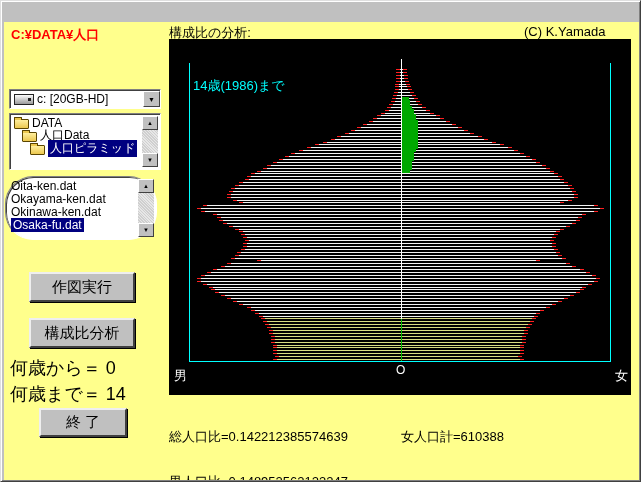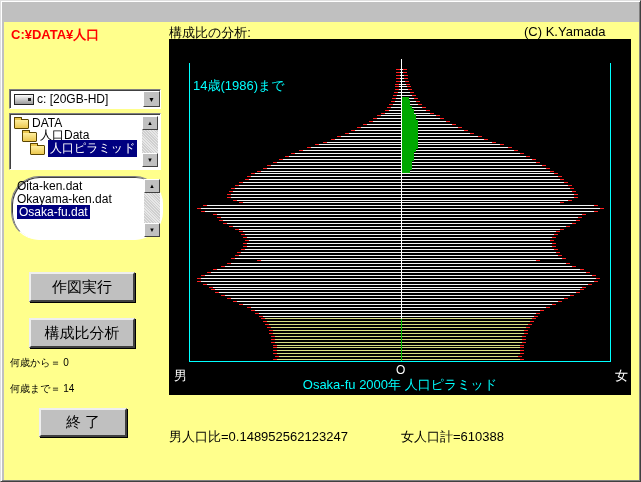--- a/index.html
+++ b/index.html
@@ -57,21 +57,21 @@
     border:1px solid; border-color:#ffffff #404040 #404040 #ffffff;
     display:flex; align-items:center; justify-content:center; font-size:7px; color:#000; cursor:pointer;
   }
 
   .listbox {
     position:absolute; background:#ffffff;
     border:1px solid; border-color:#808080 #ffffff #ffffff #808080;
     box-shadow:inset 1px 1px 0 #404040;
   }
   .dirlist  { left:5px; top:91px;  width:152px; height:57px; }
-  .filelist { left:7px; top:154px; width:152px; height:64px;border-radius:28px; }
+  .filelist { left:1px; top:154px; width:152px; height:64px;border-radius:28px; }
   .list-inner { position:absolute; left:2px; top:2px; right:18px; bottom:2px; overflow:hidden; }
   .row { height:13px; display:flex; align-items:center; font-size:12px; white-space:nowrap; cursor:pointer; }
   .row .sel { background:#000080; color:#ffffff; padding:0 2px; }
   .ind0 { padding-left:2px; } .ind1 { padding-left:10px; } .ind2 { padding-left:18px; } .find { padding-left:3px; }
 
   .folder-icon { position:relative; width:15px; height:10px; margin-right:3px; flex:none;
     background:linear-gradient(#ffef9e,#ecc84f); border:1px solid #5a4500; border-radius:1px; margin-top:2px; }
   .folder-icon::before { content:""; position:absolute; left:-1px; top:-3px; width:6px; height:2px;
     background:#ecc84f; border:1px solid #5a4500; border-bottom:none; border-radius:1px 1px 0 0; }
 
@@ -88,21 +88,21 @@
     position:absolute; background:#c0c0c0; color:#000;
     border:2px solid; border-color:#efefef #404040 #404040 #efefef;
     box-shadow:1px 1px 0 #000;
     font-size:15px; display:flex; align-items:center; justify-content:center;
     cursor:pointer; appearance:none;
   }
   .btn-draw    { left:25px; top:250px; width:106px; height:30px; }
   .btn-analyze { left:25px; top:296px; width:106px; height:30px; }
   .btn-exit    { left:35px; top:386px; width:88px;  height:29px; }
 
-  .age-label { position:absolute; left:6px; color:#000; font-size:10px; white-space:nowrap; }
+  .age-label { position:absolute; left:6px; color:#000; font-size:18px; white-space:nowrap; }
   .age-from { top:334px; } .age-to { top:360px; }
 
   .analysis-label { position:absolute; left:165px; top:2px; color:#000; font-size:13px; }
   .copyright      { position:absolute; left:520px; top:2px; color:#000; font-size:13px; }
 
   
   .chart { position:absolute; left:165px; top:17px; width:462px; height:356px; background:#000000; overflow:hidden; }
   .anno1 { position:absolute; left:12px; top:12px; color:#00ffff; font-size:13px; white-space:nowrap; }
   .anno2 { position:absolute; left:24px; top:38px; color:#00ffff; font-size:13px; white-space:nowrap; }
   .axis-left   { position:absolute; left:20px;  top:24px;  width:1px;   height:299px; background:#00ffff; }
@@ -158,20 +158,23 @@
       </div>
     </div>
 
     <div class="listbox filelist">
       <div class="list-inner">
         <div class="row find">
           <span>Oita-ken.dat</span>
         </div>
         <div class="row find">
           <span>Okayama-ken.dat</span>
+        </div>
+        <div class="row find">
+          <span>Okinawa-ken.dat</span>
         </div>
         <div class="row find">
           <span class="sel">Osaka-fu.dat</span>
         </div>
       </div>
       <div class="vscroll">
         <span class="scroll-btn up">▲</span>
         <span class="scroll-btn down">▼</span>
       </div>
     </div>
@@ -622,24 +625,24 @@
           <div style="position: absolute; left: 231px; top: 30px; width: 1px; height: 1px; background: rgb(242, 242, 242);"></div>
           <div style="position: absolute; left: 233px; top: 30px; width: 1px; height: 1px; background: rgb(242, 242, 242);"></div>
           <div style="position: absolute; left: 227px; top: 30px; width: 4px; height: 1px; background: rgb(255, 32, 32);"></div>
           <div style="position: absolute; left: 234px; top: 30px; width: 4px; height: 1px; background: rgb(255, 32, 32);"></div>
         </div>
       <div class="center-line"></div>
       <div class="center-line-low"></div>
       <div class="lbl-male">男</div>
       <div class="lbl-female">女</div>
       <div class="lbl-origin">O</div>
-      <div class="chart-title">Osaka-fu 2000年  人口ピラミッド</div>
     </div>
 
     <div class="stats-col col1">
+      <div>総人口比=0.142212385574639</div>
       <div>男人口比=0.148952562123247</div>
       
       
     </div>
     <div class="stats-col col2">
       <div>女人口計=610388</div>
       
       
     </div>
 

